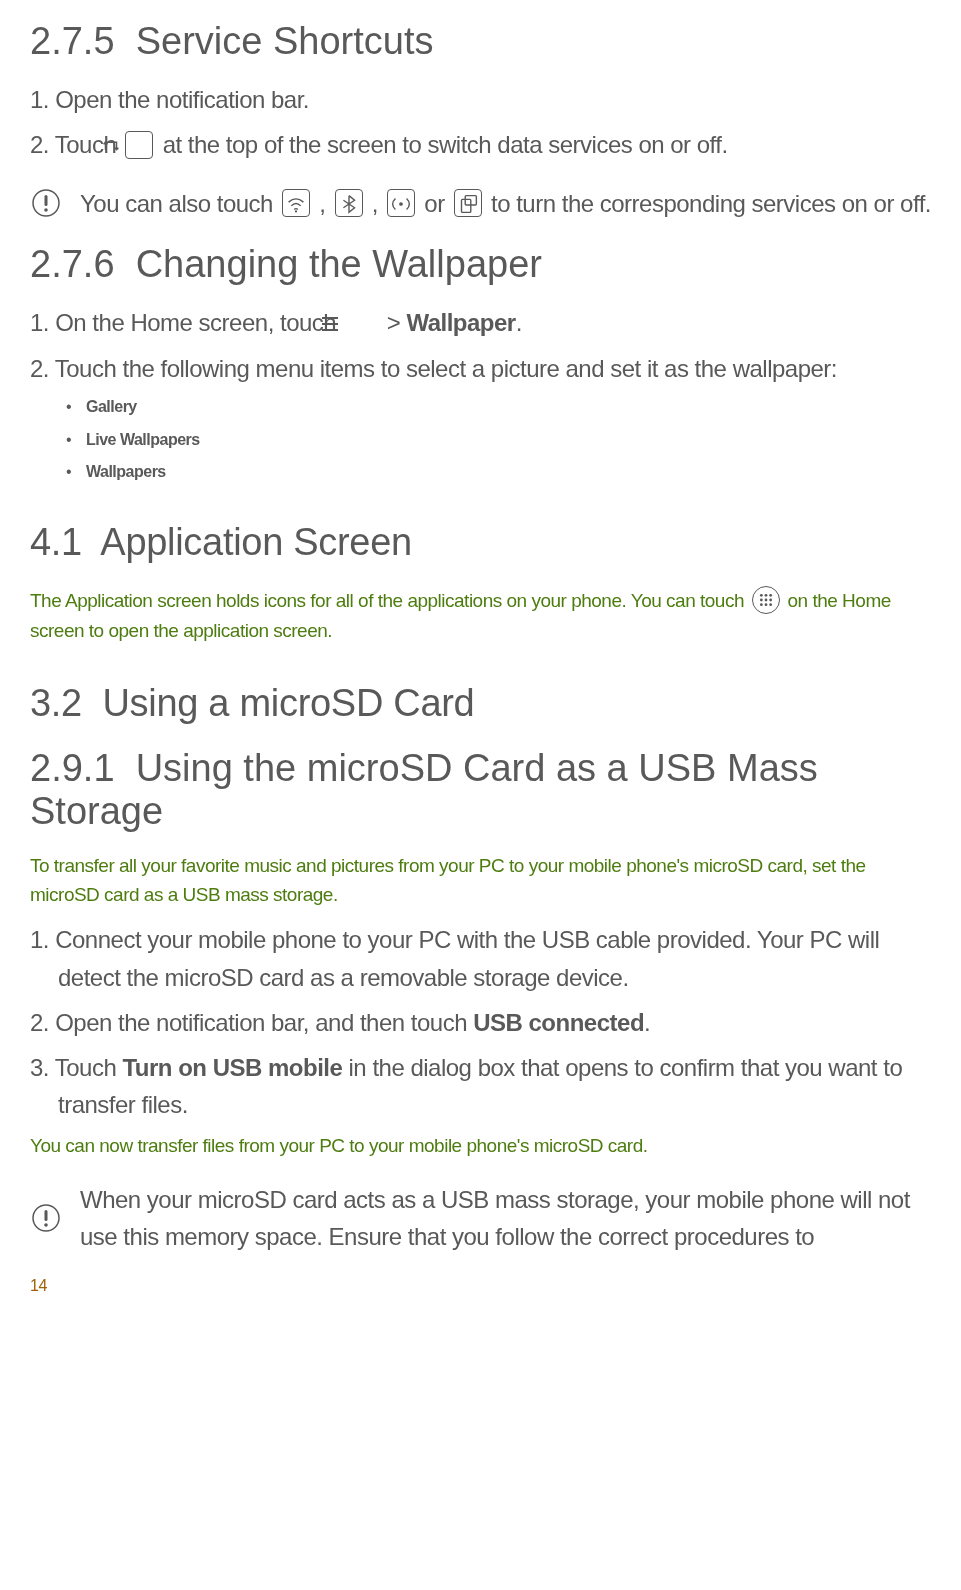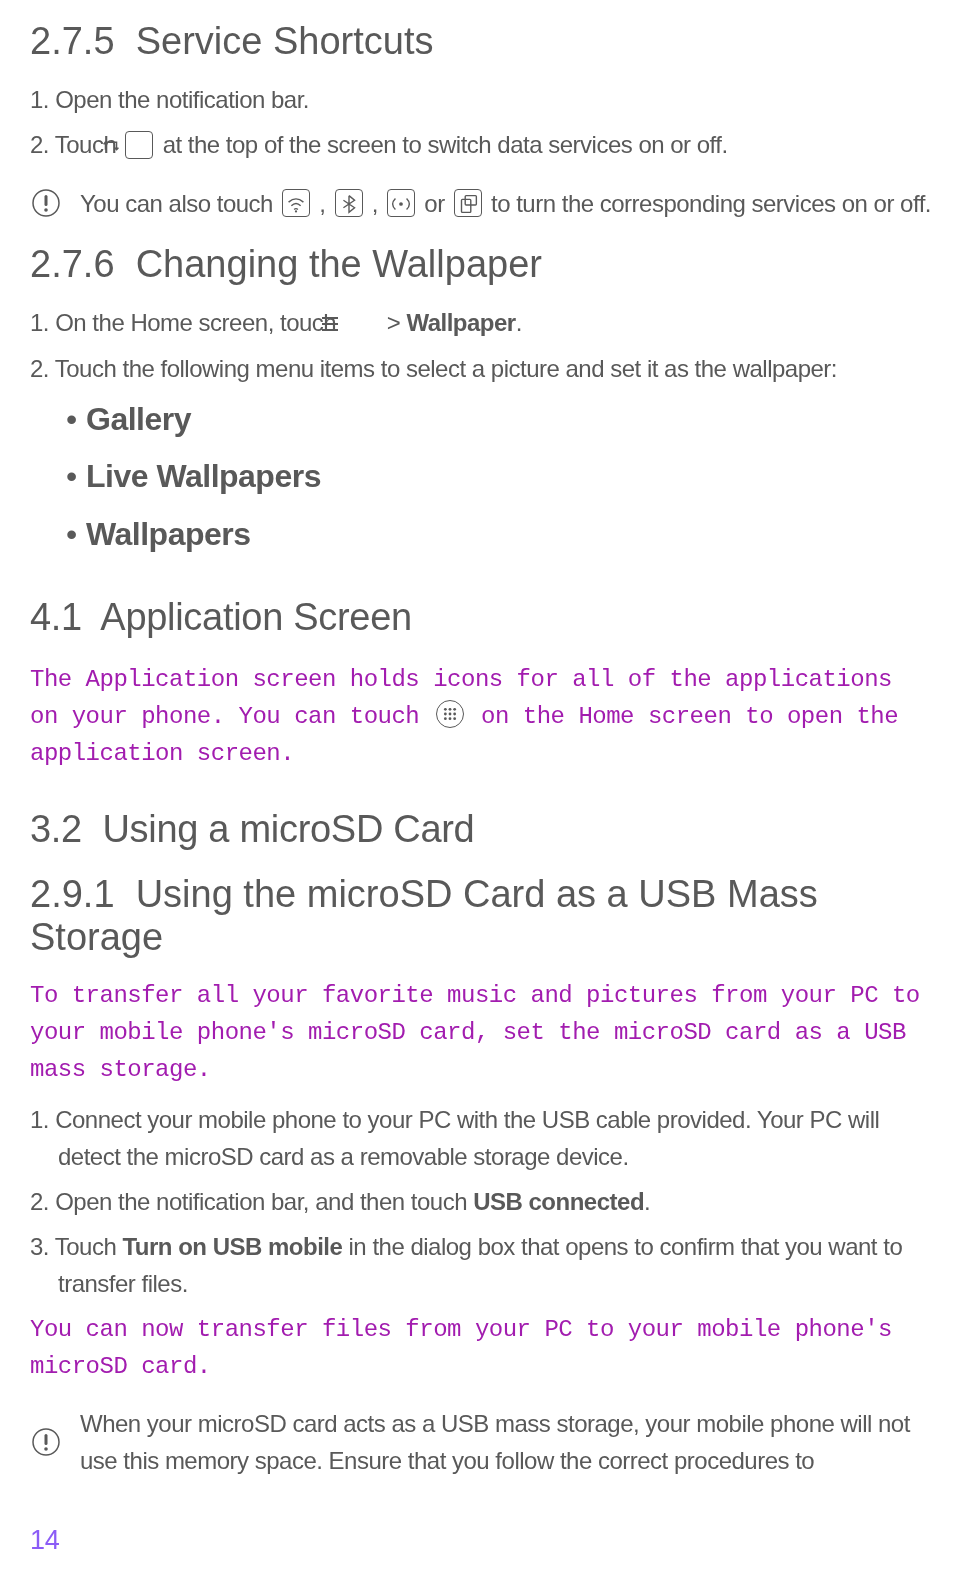--- a/index.html
+++ b/index.html
@@ -22,26 +22,25 @@
       letter-spacing: 0px;
     }
     .h2 {
       font-size: 38px;
       color: #595959;
       margin-top: 36px;
       margin-bottom: 22px;
       letter-spacing: -0.3px;
     }
     .body-text {
-      font-size: 24px;
-      color: #a21caf;
+      font-size: 19px;
+      color: #4d7c0f;
       line-height: 1.55;
       margin-bottom: 12px;
       letter-spacing: -0.5px;
-      font-family: Liberation Mono, monospace;
     }
     .step {
       font-size: 24px;
       color: #595959;
       line-height: 1.55;
       margin-bottom: 8px;
       padding-left: 28px;
       text-indent: -28px;
       letter-spacing: -0.5px;
     }
@@ -96,39 +95,39 @@
       vertical-align: middle;
       border: 1.5px solid #595959;
       border-radius: 50%;
       width: 28px;
       height: 28px;
       margin: 0 3px;
       position: relative;
       top: -2px;
     }
     .bullet-item {
-      font-size: 32px;
+      font-size: 16px;
       color: #595959;
       line-height: 1.55;
       margin-bottom: 8px;
       padding-left: 56px;
       letter-spacing: -0.5px;
     }
     .bullet-dot {
       display: inline-block;
       width: 20px;
       margin-left: -20px;
     }
     .bold {
       font-weight: bold;
     }
     .page-number {
-      font-size: 27px;
-      color: #8b5cf6;
-      margin-top: 46px;
+      font-size: 16px;
+      color: #a16207;
+      margin-top: 22px;
     }
   </style>
 </head>
 <body>
 
 <div class="h3">
   <span>2.7.5</span>&nbsp;&nbsp;<span>Service Shortcuts</span>
 </div>
 
 <div class="step">

